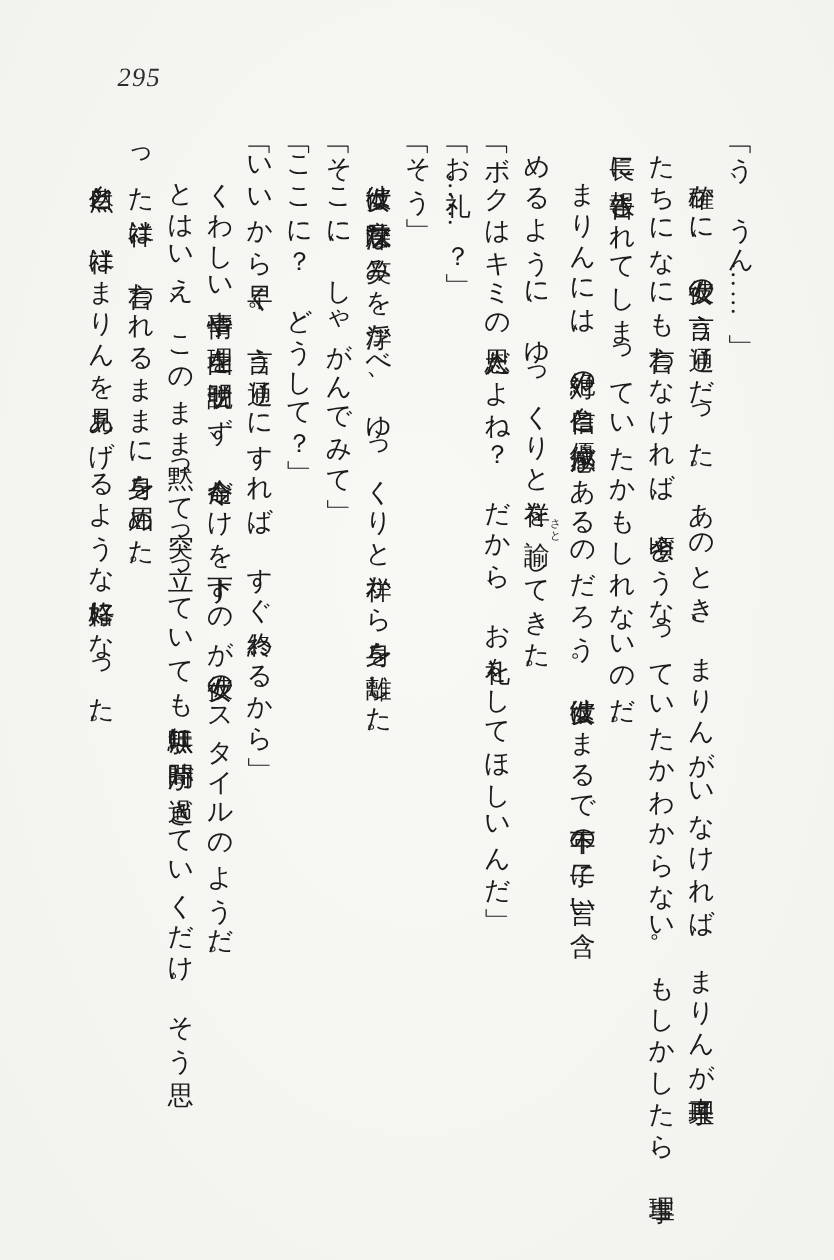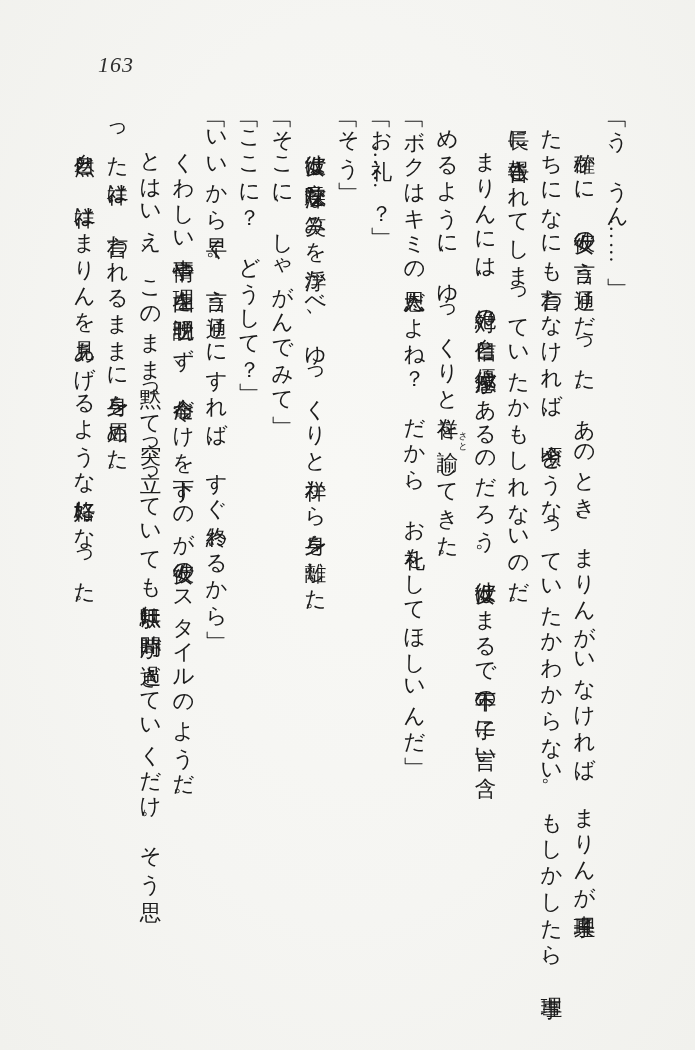--- a/index.html
+++ b/index.html
@@ -47,21 +47,21 @@
   }
   ruby rt {
     font-size: 9px;
     letter-spacing: 0;
     color: #1b1b1b;
   }
 </style>
 </head>
 <body>
 
-<div class="page-number">163</div>
+<div class="page-number">295</div>
 
 <div class="vertical-text-block">
     <p>「う、うん……」</p>
     <p class="indent">確かに、彼女の言う通りだった。あのとき、まりんがいなければ、まりんが真理子</p>
     <p>たちになにも言わなければ、今頃どうなっていたかわからない。もしかしたら、理事</p>
     <p>長に報告されてしまっていたかもしれないのだ。</p>
     <p class="indent">まりんには、絶対の自信と優位感があるのだろう。彼女はまるで年下の子に言い含</p>
     <p>めるように、ゆっくりと祥を<ruby>諭<rt>さと</rt></ruby>してきた。</p>
     <p>「ボクはキミの恩人だよね？　だから、お礼をしてほしいんだ」</p>
     <p>「お礼……？」</p>

